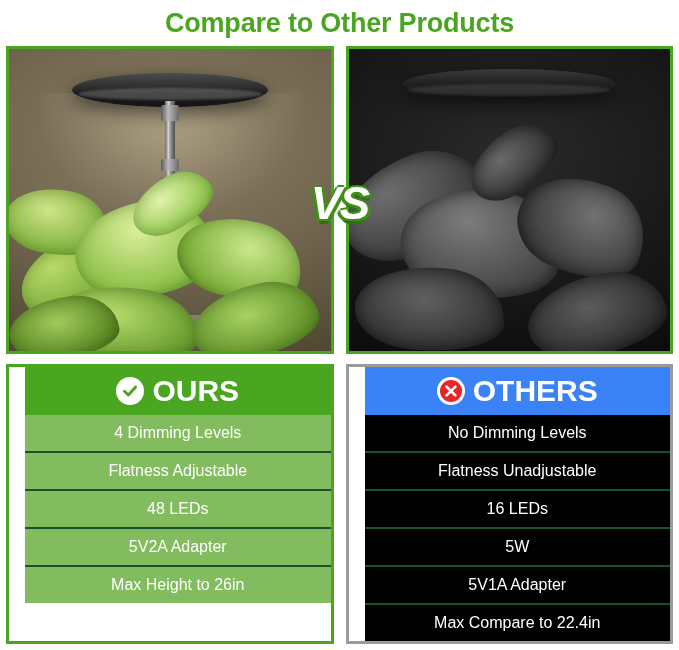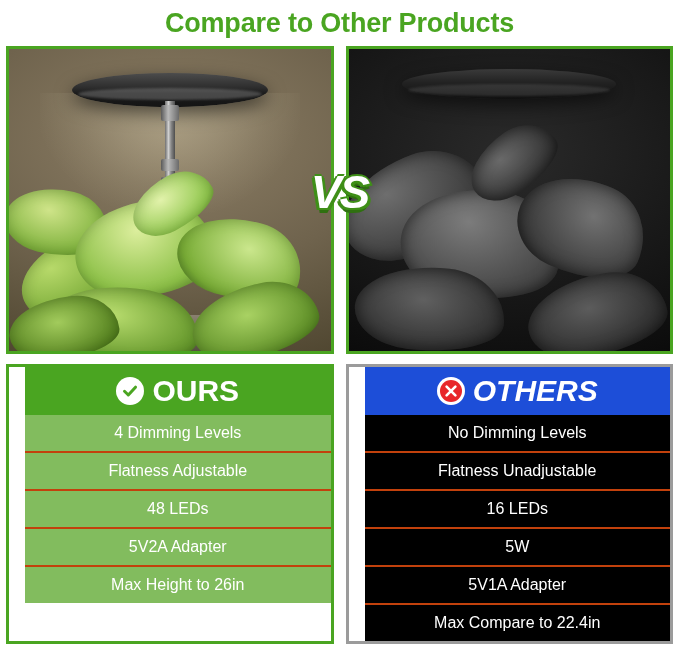--- a/index.html
+++ b/index.html
@@ -144,21 +144,21 @@
     width: 150px;
     height: 36px;
     background: linear-gradient(180deg, #8a8070, #55503f);
     border-radius: 6px 6px 2px 2px;
   }
 
   
   .vs {
     position: absolute;
     left: 50%;
-    top: 146px;
+    top: 157px;
     transform: translate(-50%, -50%);
     z-index: 10;
     width: 92px;
     height: 66px;
     display: flex;
     align-items: center;
     justify-content: center;
   }
   .vs-text {
     font-family: "Liberation Sans", sans-serif;
@@ -194,42 +194,42 @@
     display: flex;
     align-items: center;
     justify-content: center;
     gap: 8px;
     height: 48px;
     color: #ffffff;
     font-size: 30px;
     font-weight: bold;
   }
   .thead-ours { background: #4aa521; }
-  .thead-others { background: #1d4ed8; font-style: italic; }
+  .thead-others { background: #3b82f6; }
 
   .badge {
     width: 28px;
     height: 28px;
     border-radius: 50%;
     background: #ffffff;
     display: flex;
     align-items: center;
     justify-content: center;
     flex: 0 0 auto;
   }
   .badge svg { display: block; }
 
   .row {
     height: 36px;
     display: flex;
     align-items: center;
     justify-content: center;
     color: #ffffff;
     font-size: 16px;
-    border-bottom: 2px solid #c2410c;
+    border-bottom: 2px solid #14532d;
     text-align: center;
   }
   .row:last-child { border-bottom: none; }
   .row-ours { background: #82bc5e; }
   .row-others { background: #000000; }
 </style>
 </head>
 <body>
 
 <div class="page">

